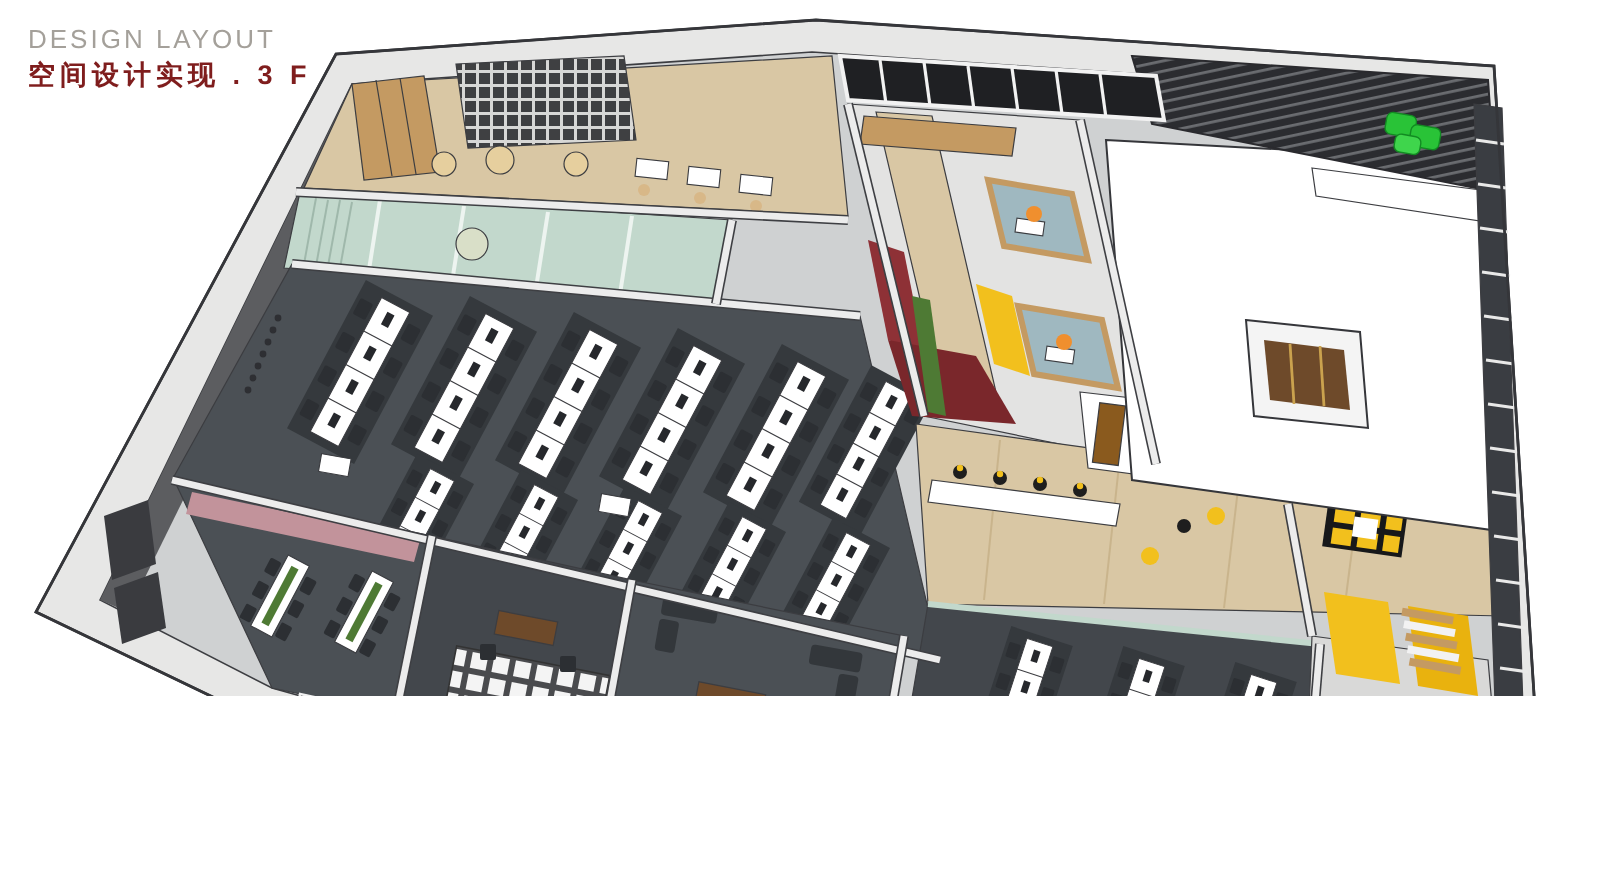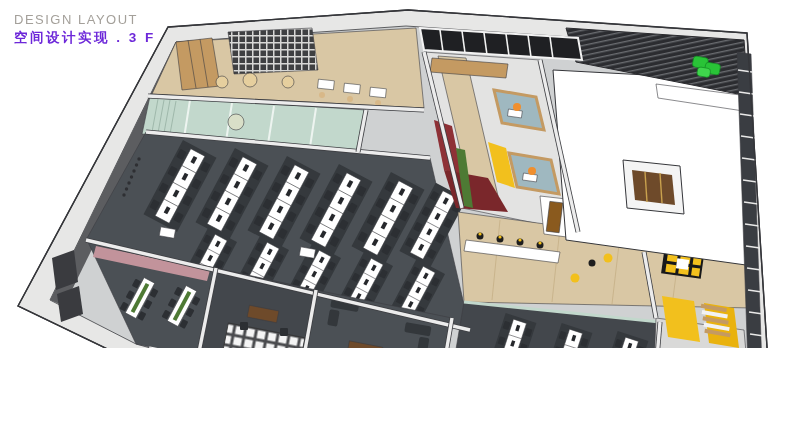--- a/index.html
+++ b/index.html
@@ -1,20 +1,20 @@
 <!DOCTYPE html>
 <html style="--c-wall: #e7e7e6; --c-wall-top: #f8f8f8; --c-base: #cfd1d2; --c-inner-wall: #5c5d60; --c-carpet: #4b5055; --c-carpet-dark: #35393d; --c-carpet2: #43474c; --c-chair: #2c2f33; --c-wood: #d9c7a4; --c-wood-mid: #c49a62; --c-wood-dark: #6e4a2a; --c-teal-glass: #c2d8cc; --c-teal-mullion: #edf4f0; --c-red-wall: #8e3136; --c-red-floor: #7a272b; --c-plant: #4e7a34; --c-green-sofa: #29c337; --c-yellow: #f2c01d; --c-mauve: #c2939b; --c-louver: #2b2c30; --c-orange: #f08f2e; --c-glass-blue: #9fb8c0; --c-beige: #ead9b8; --c-art-frame: #8a5a1e; --c-facade: #3a3d42; --c-white-roof: #ffffff;"><head>
 <meta charset="utf-8">
 <style>
   html,body{margin:0;padding:0;background:#ffffff;}
   .page{position:relative;width:800px;height:348px;background:#fff;overflow:hidden;
         font-family:"Liberation Sans","DejaVu Sans",sans-serif;}
   .titleblock{position:absolute;left:14px;top:12px;line-height:1.25;}
   .title-en{font-size:13px;letter-spacing:1.5px;color:#a4a09a;font-weight:400;}
-  .title-cn{font-size:13.5px;letter-spacing:2.5px;color:#6d28d9;font-weight:bold;margin-top:2px;}
+  .title-cn{font-size:13.5px;letter-spacing:2.5px;color:#7f1d1d;font-weight:bold;margin-top:2px;}
   svg{position:absolute;left:0;top:0;}
   .ol{stroke:#35363a;stroke-width:1.3;fill:var(--c-wall);}
   .thin{stroke:#3c3d41;stroke-width:.6;}
   .wall-outline{stroke:#3e3f43;stroke-width:5;fill:none;}
   .wall-core{stroke:#ececec;stroke-width:3.4;fill:none;}
   .desk{fill:#ffffff;stroke:#3a3b3f;stroke-width:.55;}
   .chair{fill:var(--c-chair);}
   .mon{fill:#26282c;}
 </style>
 </head>

